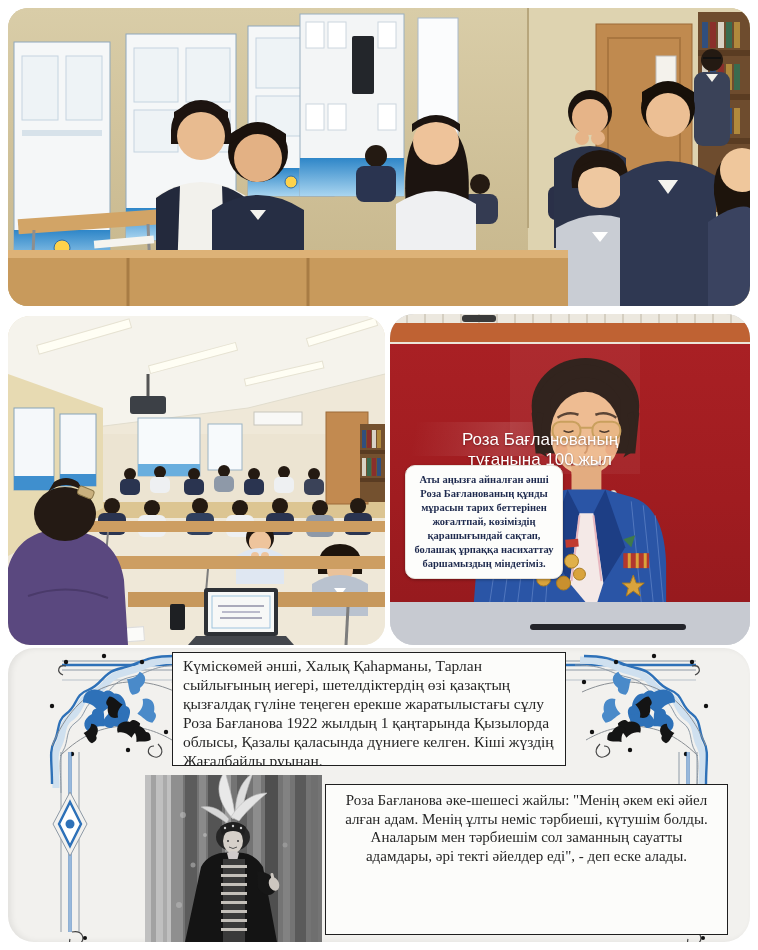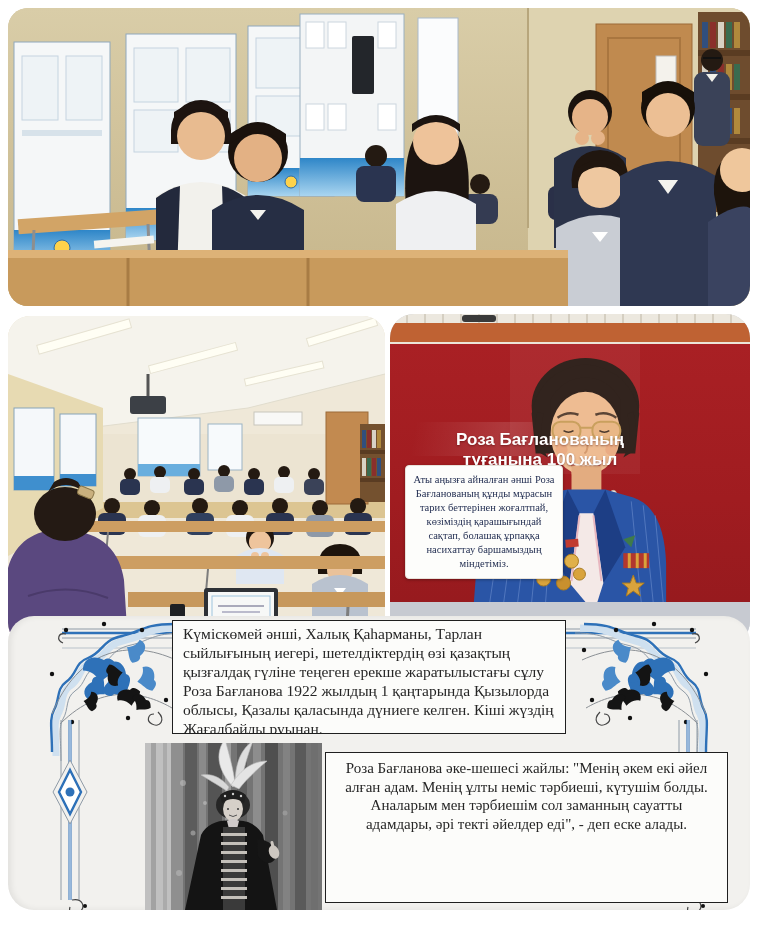--- a/index.html
+++ b/index.html
@@ -13,31 +13,31 @@
   .photo-midleft{left:8px;top:316px;width:377px;height:329px;border-radius:22px;background:#efe9da;}
   
   .phone{left:390px;top:314px;width:360px;height:331px;border-radius:24px;background:#c7cad1;}
   .sliver{height:9px;background:repeating-linear-gradient(90deg,rgba(0,0,0,0) 0 16px,#d5cfc2 16px 18px),#ece8df;position:relative;}
   .sliver .blob{position:absolute;left:72px;top:1px;width:34px;height:7px;border-radius:3px;background:#3a3a3a;}
   .obar{height:19px;background:#bf6233;border-bottom:2px solid #ece5d8;}
   .red{position:relative;height:258px;background:linear-gradient(180deg,#a92024 0%,#a01c20 60%,#971a1e 100%);}
   .red .lightpatch{position:absolute;left:120px;top:0;width:130px;height:130px;background:rgba(255,255,255,0.05);}
   .red .sheen{position:absolute;left:0;top:78px;width:250px;height:34px;background:linear-gradient(100deg,rgba(255,255,255,0) 10%,rgba(255,255,255,0.12) 45%,rgba(255,255,255,0) 80%);}
   .slide-title{position:absolute;left:40px;top:86px;width:220px;text-align:center;color:#ffffff;
-               font-weight:bold;font-size:17px;line-height:1.18;white-space:pre-line;
+               font-weight:normal;font-size:17px;line-height:1.18;white-space:pre-line;
                text-shadow:0 1px 2px rgba(60,0,0,.45);}
-  .slide-note{position:absolute;left:15px;top:121px;width:158px;background:#fdfdfb;border-radius:4px;
+  .slide-note{position:absolute;left:15px;top:121px;width:158px;background:#fdfdfb;border-radius:10px;
               border:1px solid #e7e2da;padding:7px 7px;box-sizing:border-box;
               font-family:"Liberation Serif",serif;font-size:10.5px;line-height:1.33;color:#1e2a4e;
-              text-align:center;box-shadow:0 1px 3px rgba(0,0,0,.3);}
+              text-align:center;box-shadow:0 1px 3px rgba(0,0,0,.3);font-weight:bold;}
   .portrait{position:absolute;right:0;bottom:0;width:193px;height:259px;}
   .graybar{position:relative;height:43px;background:#c7cad1;}
   .pill{position:absolute;left:140px;top:22px;width:156px;height:6px;border-radius:3px;background:#23242a;}
   
-  .doc{position:absolute;left:8px;top:616px;width:742px;height:294px;border-radius:26px;
+  .doc{position:absolute;left:8px;top:648px;width:742px;height:294px;border-radius:26px;
        background:#f2f1ee;overflow:hidden;box-shadow:inset 3px 0 6px rgba(0,0,0,.07);}
   .orn{position:absolute;left:0;top:0;width:742px;height:294px;}
   .tbox{position:absolute;background:#fcfcfa;border:1.5px solid #1f1f1f;box-sizing:border-box;
         font-family:"Liberation Serif",serif;color:#262626;overflow:hidden;}
   .box1{left:164px;top:4px;width:394px;height:114px;padding:3px 8px 0 10px;
         font-size:15.5px;line-height:19px;text-align:left;}
   .box2{left:317px;top:136px;width:403px;height:151px;padding:6px 10px;
         font-size:15px;line-height:18.5px;text-align:center;}
   .box2 p{margin:0;}
   .bw{left:137px;top:127px;width:177px;height:167px;position:absolute;overflow:hidden;}

